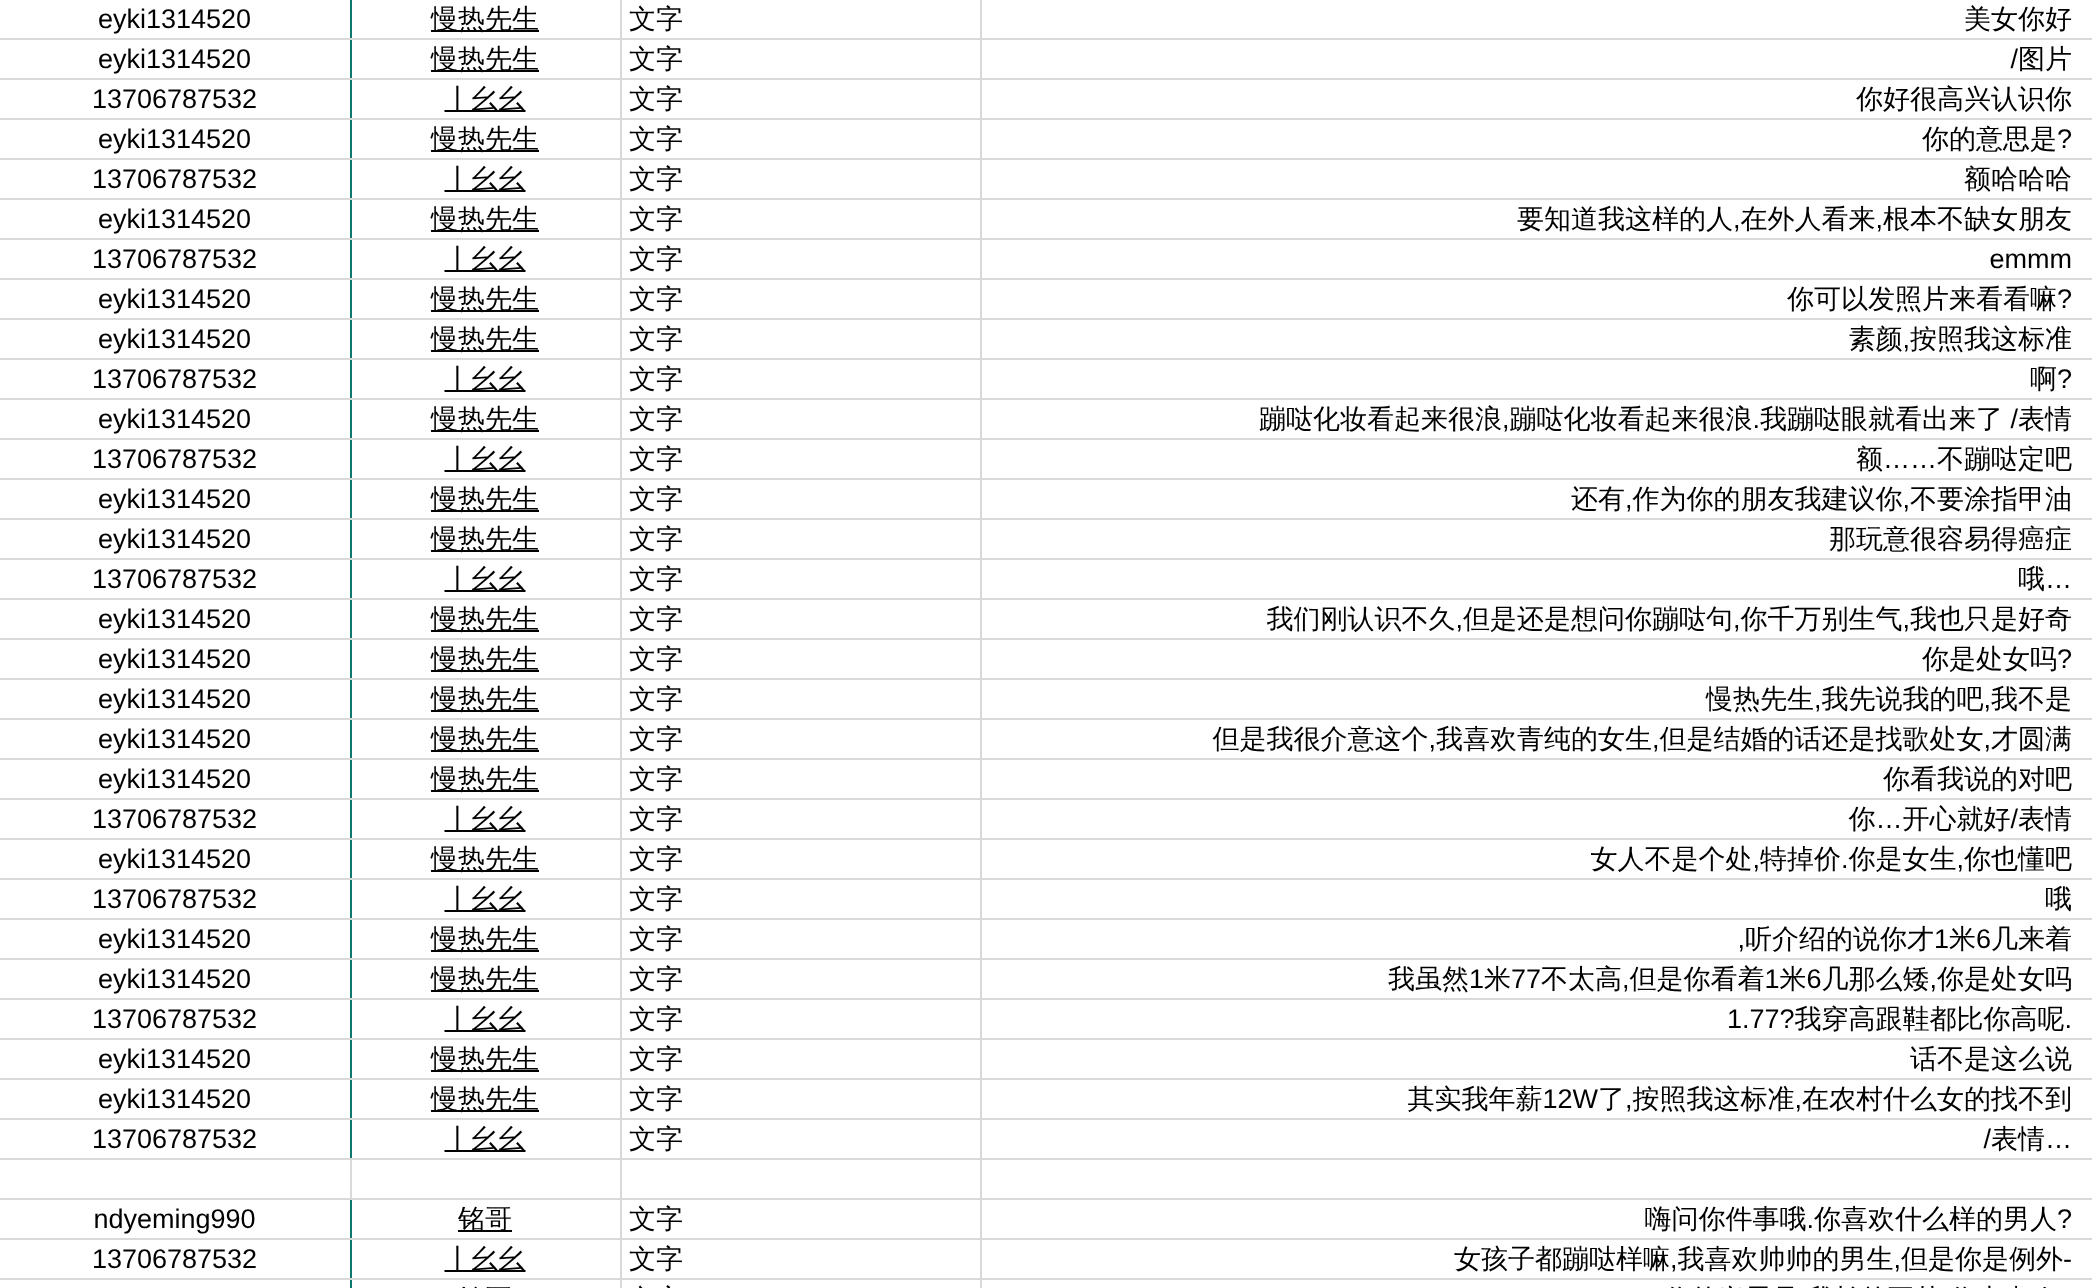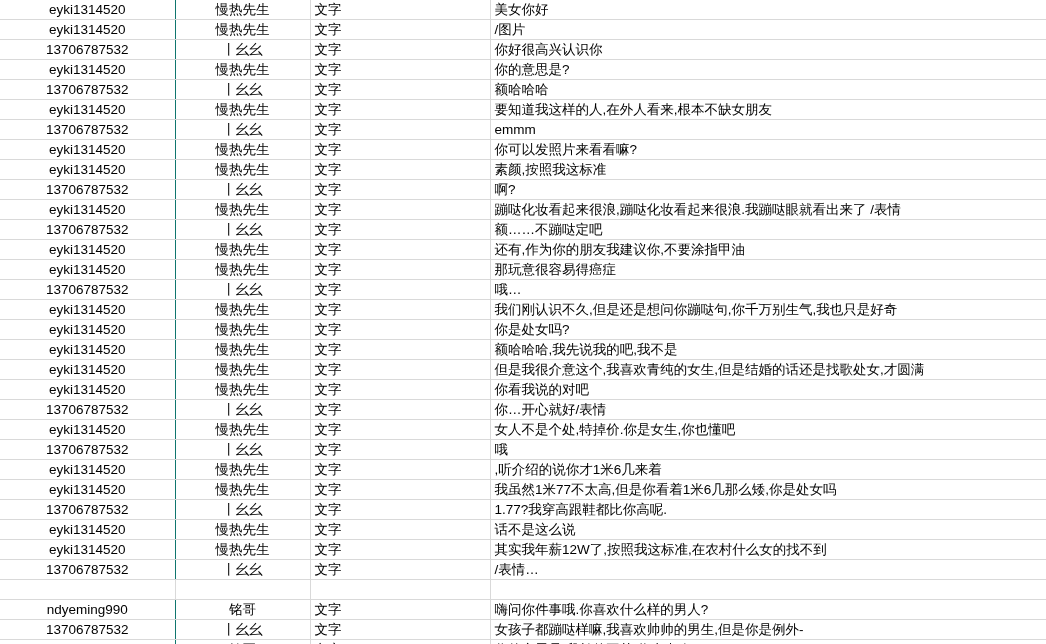--- a/index.html
+++ b/index.html
@@ -28,23 +28,23 @@
     white-space: nowrap;
     overflow: hidden;
     vertical-align: middle;
   }
   col.c-id      { width: 175px; }
   col.c-name    { width: 135px; }
   col.c-type    { width: 180px; }
   col.c-content { width: 556px; }
 
   td.id      { text-align: center; border-right: 1px solid #0f766e; }
-  td.name    { text-align: center; border-right: 1px solid #d9d9d9; }
+  td.name    { text-align: center; border-right: 1px solid #d9d9d9; text-decoration: underline; }
   td.type    { text-align: left; border-right: 1px solid #d9d9d9; }
-  td.content { padding-right: 10px; margin-left: 28px; }
+  td.content { text-align: right; padding-right: 10px; margin-left: 28px; }
 
   tr.blank td {
     height: 19px;
     border-bottom: 1px solid #d9d9d9;
   }
   tr.blank td.id,
   tr.blank td.name,
   tr.blank td.type {
     border-right: 1px solid #d9d9d9;
   }
@@ -159,21 +159,21 @@
       <tr>
         <td class="id">eyki1314520</td>
         <td class="name">慢热先生</td>
         <td class="type">文字</td>
         <td class="content">你是处女吗?</td>
       </tr>
       <tr>
         <td class="id">eyki1314520</td>
         <td class="name">慢热先生</td>
         <td class="type">文字</td>
-        <td class="content">额哈哈哈,我先说我的吧,我不是</td>
+        <td class="content">慢热先生,我先说我的吧,我不是</td>
       </tr>
       <tr>
         <td class="id">eyki1314520</td>
         <td class="name">慢热先生</td>
         <td class="type">文字</td>
         <td class="content">但是我很介意这个,我喜欢青纯的女生,但是结婚的话还是找歌处女,才圆满</td>
       </tr>
       <tr>
         <td class="id">eyki1314520</td>
         <td class="name">慢热先生</td>

